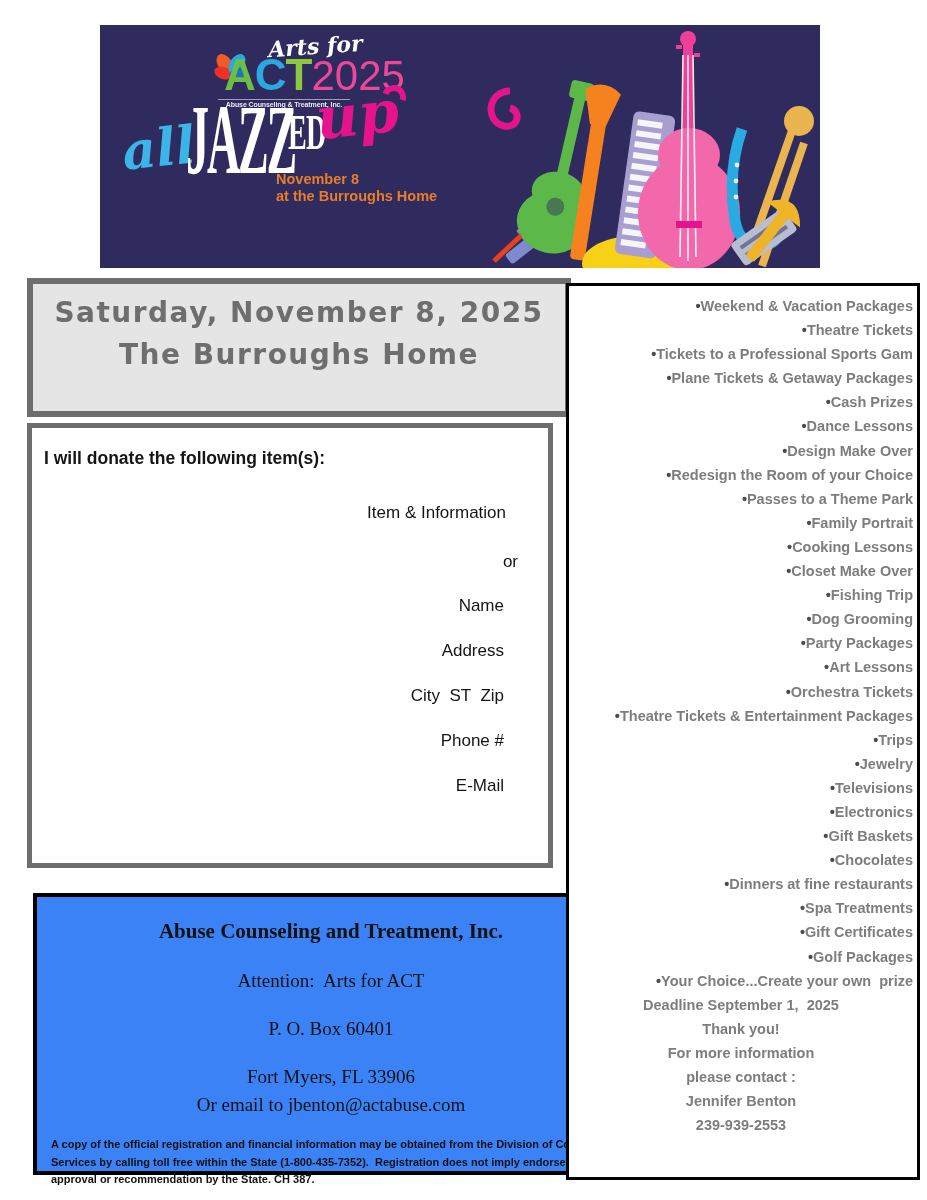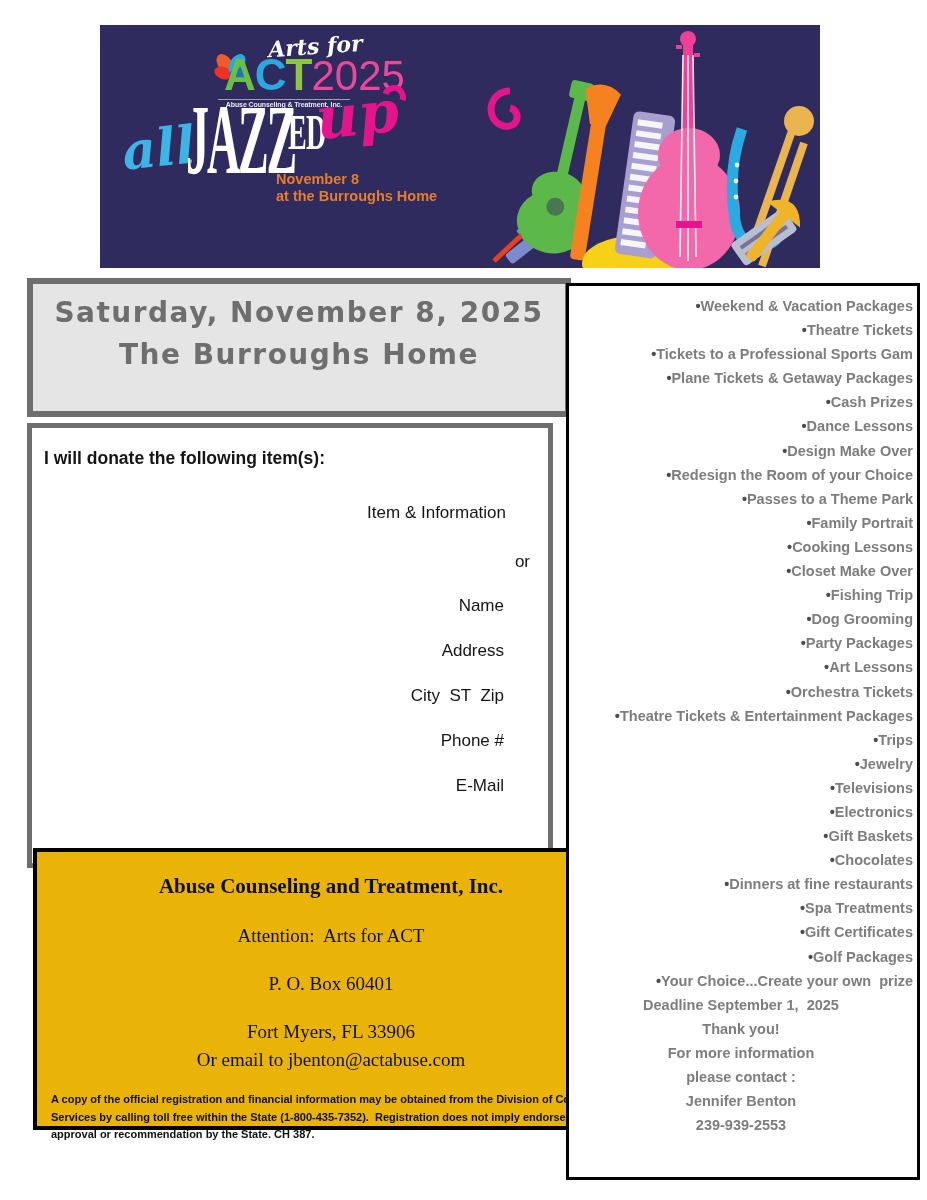--- a/index.html
+++ b/index.html
@@ -46,28 +46,28 @@
 
   
   .form-box { position:absolute; left:27px; top:423px; width:526px; height:445px;
               border:5px solid #6e6e6e; background:#fff; padding:20px 12px 0 12px;
               color:#151515; font-size:17px; }
   .form-title { font-weight:700; font-size:17.5px; }
   .frow { display:flex; align-items:flex-end;flex-direction:column; }
   .flabel { white-space:pre-wrap; }
   .fline { flex:1; border-bottom:1.7px solid #1a1a1a; height:1.05em; margin-left:8px; }
   .item-row { margin-top:34px; margin-right:30px; }
-  .or-row { margin-top:27px; margin-right:6px; }
+  .or-row { margin-top:27px; margin-right:18px; }
   .or-row .fline { margin-left:0; margin-right:10px; }
   .form-note { margin-top:24px; width:478px; line-height:20px; font-size:16.5px; }
   .fields .frow { margin-top:24px; margin-right:32px; }
 
   
-  .mail-box { position:absolute; left:33px; top:848px; width:596px; height:282px;
-              border:4px solid #000; background:#eab308; text-align:center; padding-top:22px;
+  .mail-box { position:absolute; left:33px; top:893px; width:596px; height:282px;
+              border:4px solid #000; background:#3b82f6; text-align:center; padding-top:22px;
               font-family:"Liberation Serif", serif; color:#111; }
   .mail-org { font-weight:700; font-size:21px; }
   .mail-line { font-size:19px; margin-top:26px; white-space:pre-wrap; }
   .mail-line.tight { margin-top:6px; }
   .disclaimer { margin:20px 12px 0 14px; text-align:left;
                 font-family:"Liberation Sans", sans-serif; font-weight:700;
                 font-size:11px; line-height:17.5px; white-space:pre-wrap; }
 
   
   .prize-box { position:absolute; left:566px; top:283px; width:354px; height:897px;

